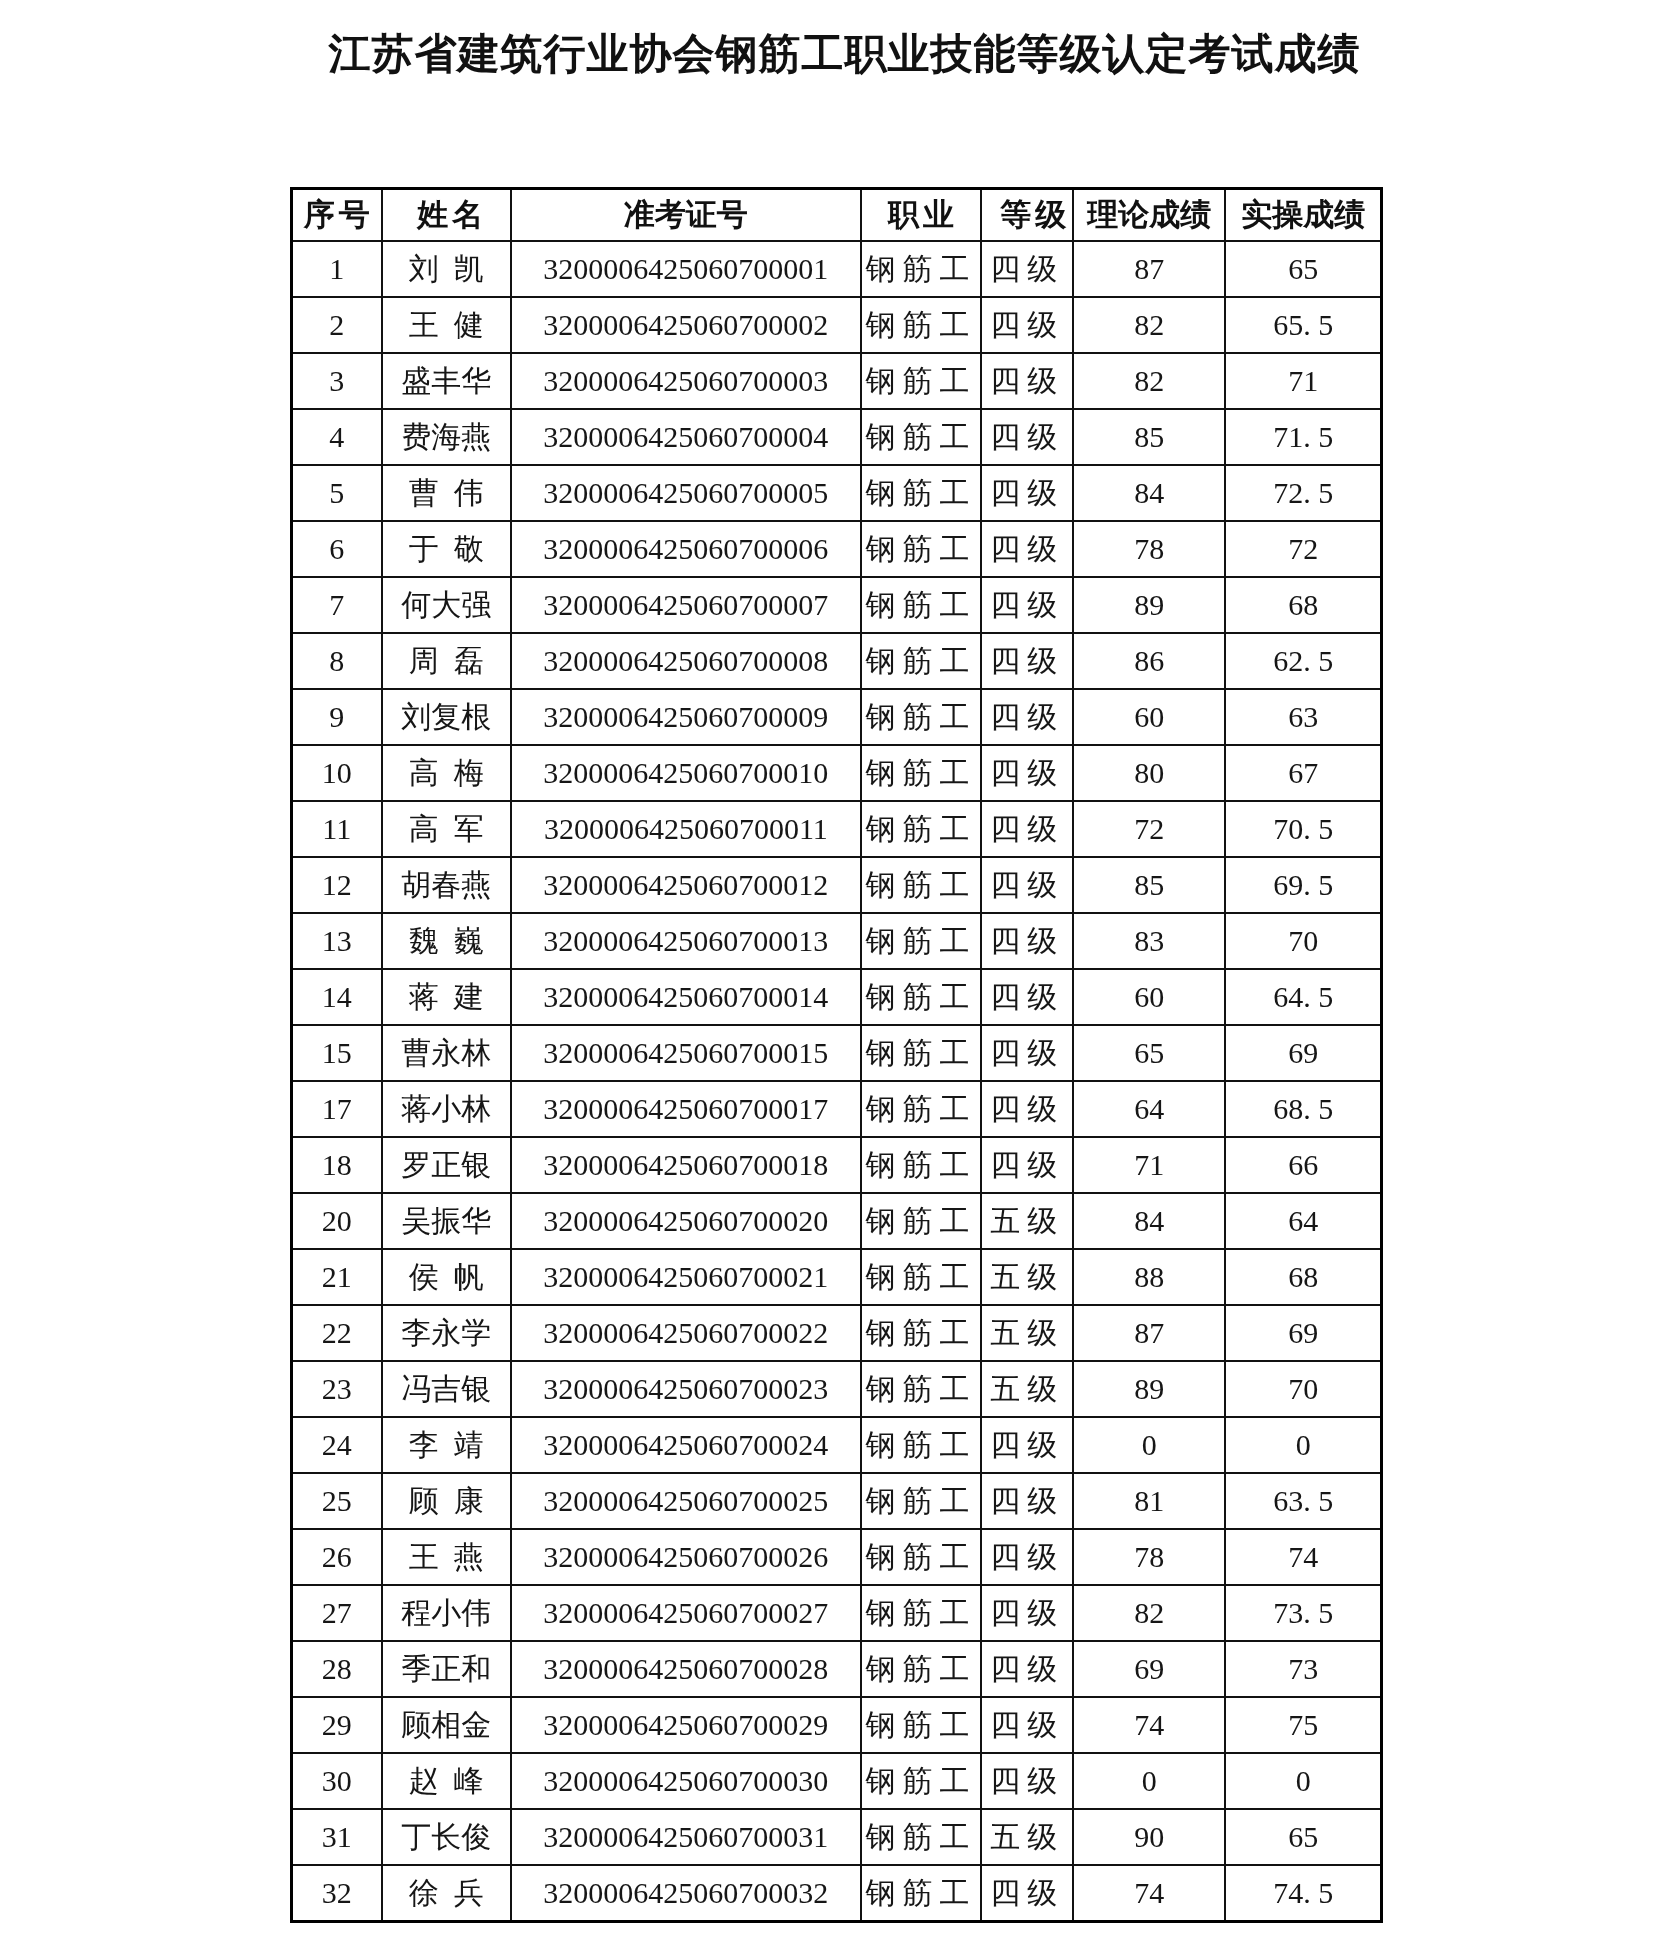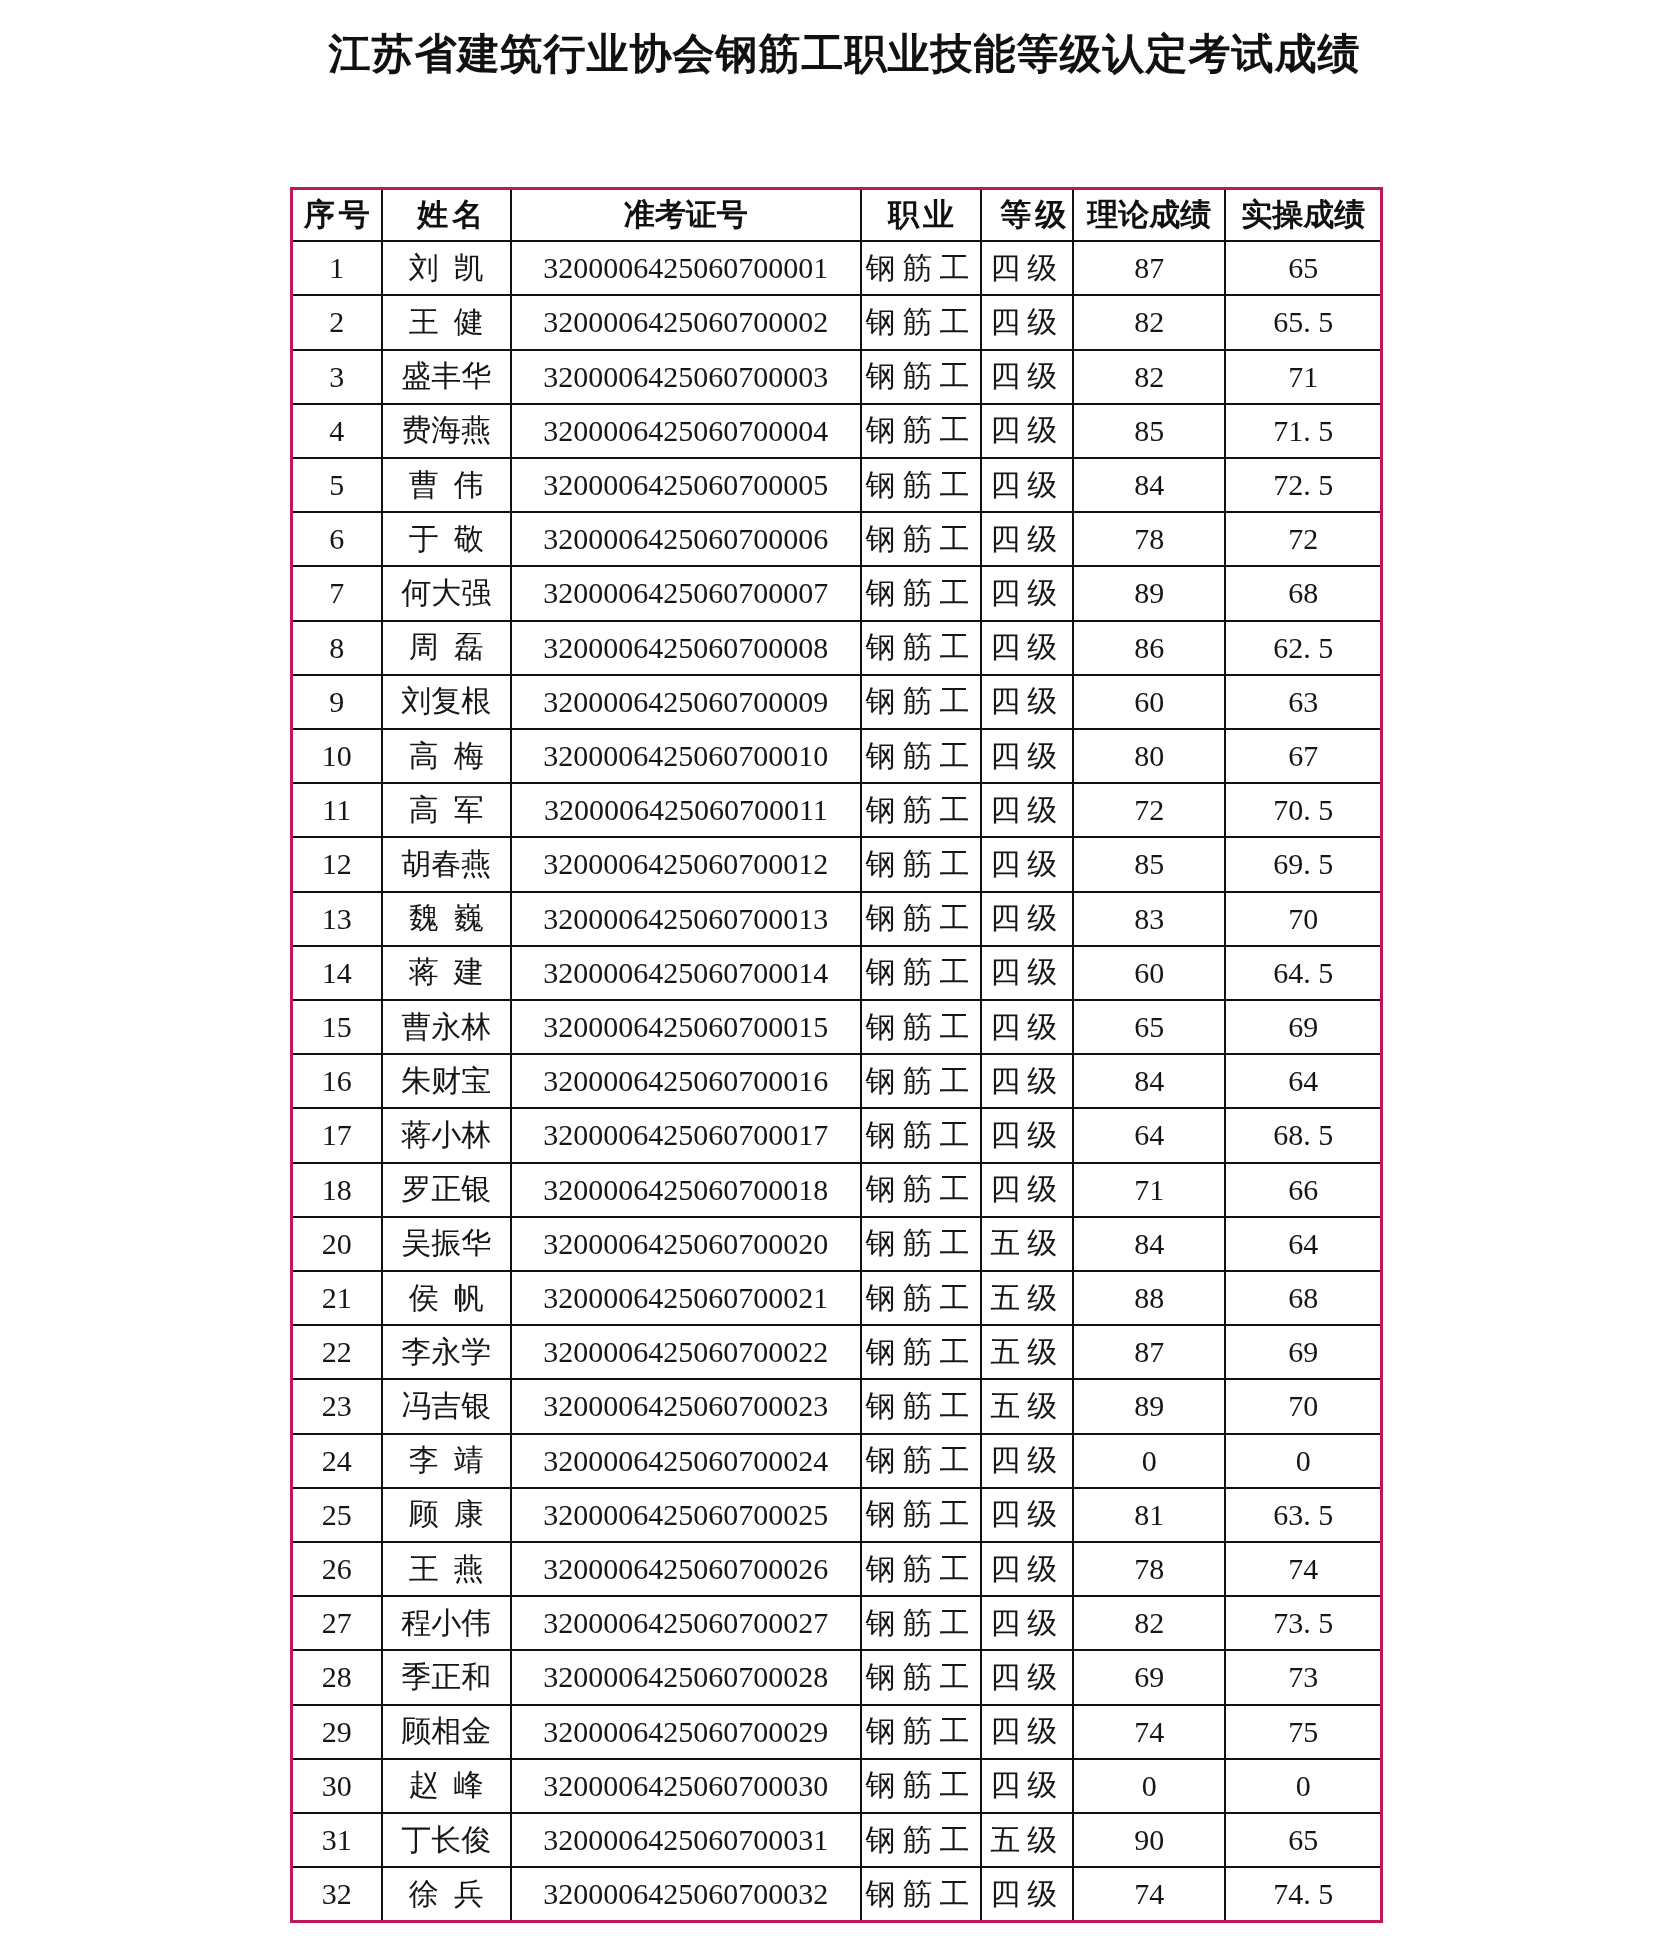--- a/index.html
+++ b/index.html
@@ -32,21 +32,21 @@
     white-space: nowrap;
   }
   table.results {
     position: absolute;
     left: 290px;
     top: 187px;
     width: 1093px;
     height: 1736px;
     border-collapse: collapse;
     table-layout: fixed;
-    border: 3px solid #be185d;
+    border: 3px solid #000000;
   }
   table.results tr {
     height: 52.6px;
   }
   table.results th,
   table.results td {
     border: 2px solid #111111;
     text-align: center;
     vertical-align: middle;
     padding: 0;
@@ -243,29 +243,20 @@
         <tr>
           <td class="col-index">15</td>
           <td class="col-name">曹永林</td>
           <td class="col-ticket_no">3200006425060700015</td>
           <td class="col-occupation">钢筋工</td>
           <td class="col-level">四级</td>
           <td class="col-theory_score">65</td>
           <td class="col-practical_score">69</td>
         </tr>
         <tr>
-          <td class="col-index">16</td>
-          <td class="col-name">朱财宝</td>
-          <td class="col-ticket_no">3200006425060700016</td>
-          <td class="col-occupation">钢筋工</td>
-          <td class="col-level">四级</td>
-          <td class="col-theory_score">84</td>
-          <td class="col-practical_score">64</td>
-        </tr>
-        <tr>
           <td class="col-index">17</td>
           <td class="col-name">蒋小林</td>
           <td class="col-ticket_no">3200006425060700017</td>
           <td class="col-occupation">钢筋工</td>
           <td class="col-level">四级</td>
           <td class="col-theory_score">64</td>
           <td class="col-practical_score">68. 5</td>
         </tr>
         <tr>
           <td class="col-index">18</td>

